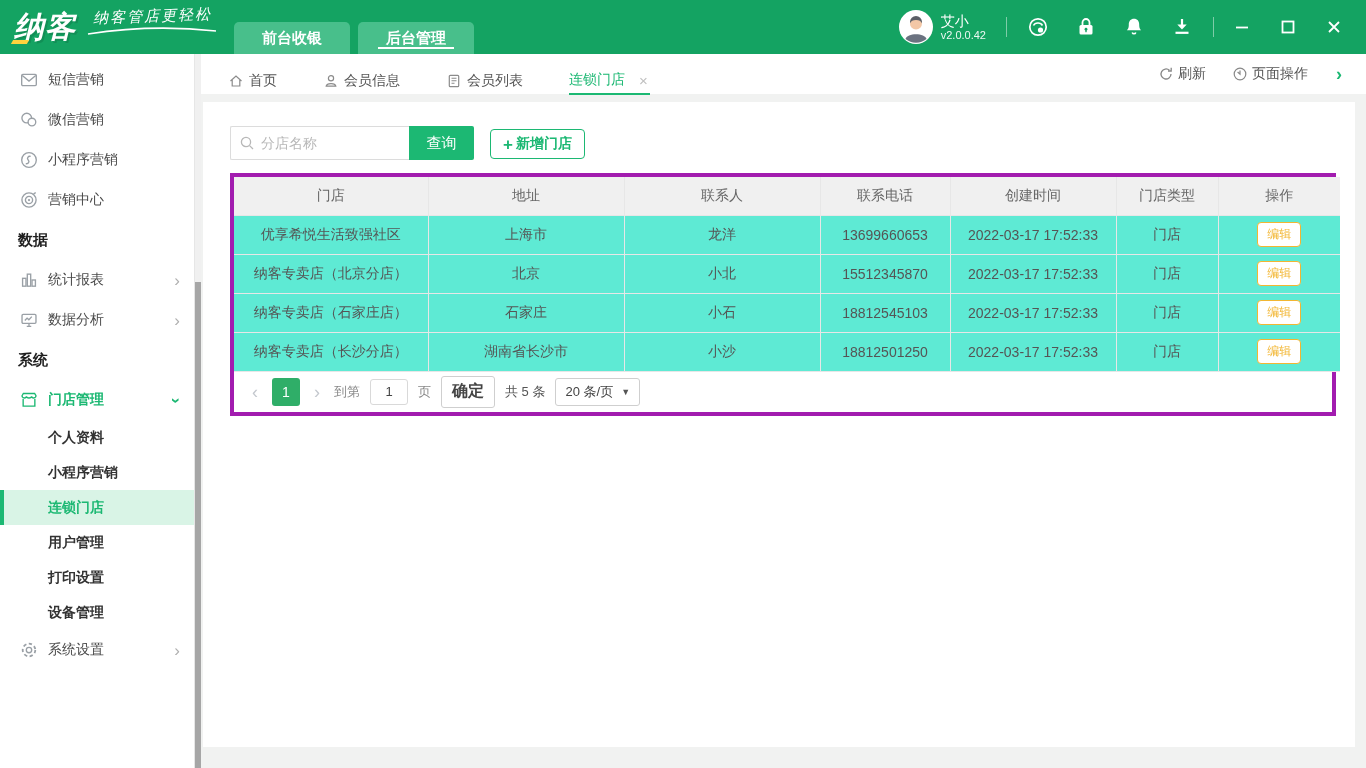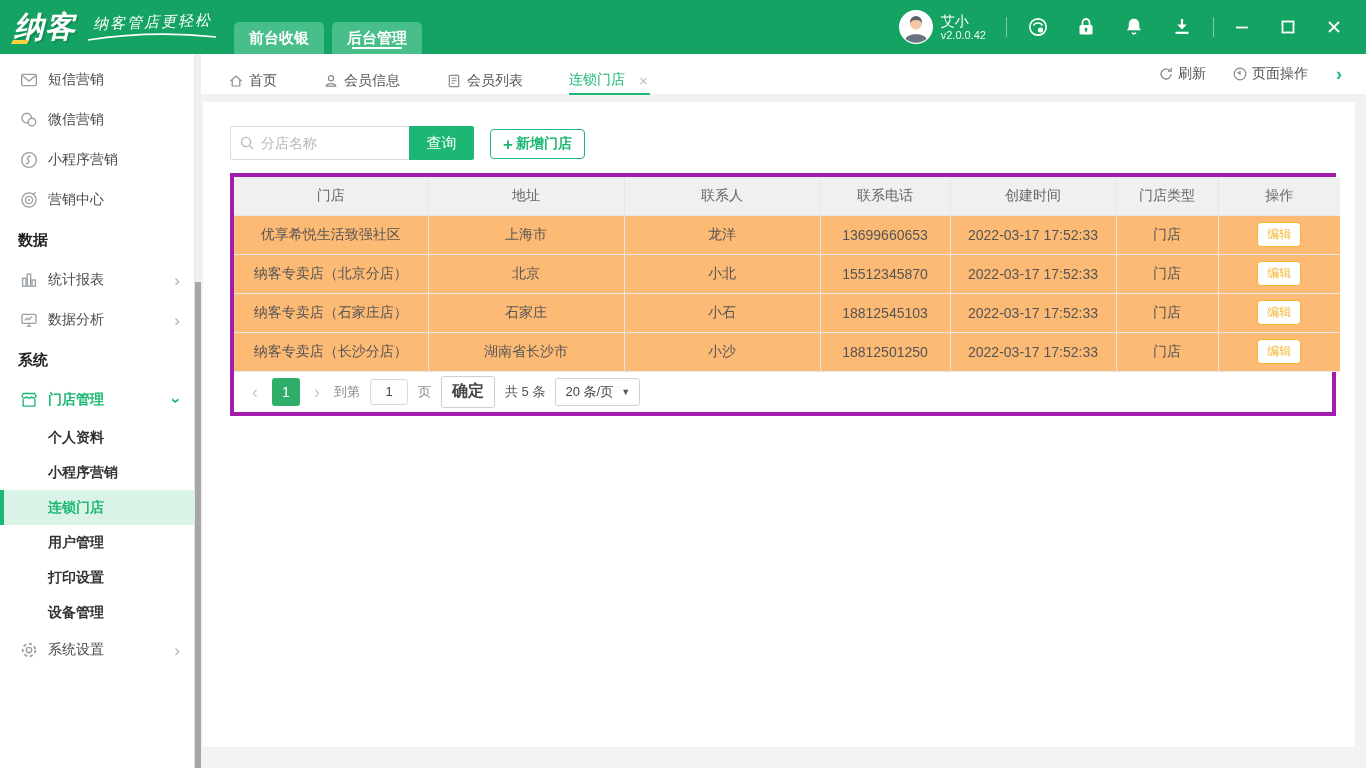--- a/index.html
+++ b/index.html
@@ -2,28 +2,28 @@
 <html><head>
 <meta charset="utf-8">
 <style>
   * { margin:0; padding:0; box-sizing:border-box; }
   html,body { width:1366px; height:768px; overflow:hidden; }
   body { font-family:"Liberation Sans","DejaVu Sans",sans-serif; background:#f1f2f1; }
   .app { width:1366px; height:768px; display:flex; flex-direction:column; }
 
   
   .titlebar { height:54px; background:#14a362; display:flex; align-items:center; color:#fff; flex:0 0 auto; }
-  .logo-wrap { display:flex; align-items:center; padding-left:14px; width:230px; flex:0 0 auto; }
+  .logo-wrap { display:flex; align-items:flex-start; padding-left:14px; width:230px; flex:0 0 auto; }
   .logo { font-size:30px; font-weight:900; font-style:italic; letter-spacing:1px; position:relative; text-shadow:2px 2px 0 rgba(0,0,0,.12); }
   .logo i { position:absolute; left:-2px; bottom:4px; width:16px; height:4px; background:#ffd23e; transform:skewX(-30deg); }
   .slogan-wrap { margin-left:10px; display:flex; flex-direction:column; align-items:center; }
   .slogan { font-family:"DejaVu Serif",serif; font-style:italic; font-size:15px; letter-spacing:2px; transform:rotate(-2deg); }
   .swoosh { margin-top:1px; }
   .top-nav { display:flex; align-self:flex-end; height:40px; gap:8px; margin-left:4px; }
-  .top-tab { background:#48bf8b; border-radius:5px 5px 0 0; padding:0 15px; display:flex; align-items:center; font-size:15px; font-weight:bold; color:#fff; position:relative; cursor:default;margin-top:8px; }
+  .top-tab { background:#48bf8b; border-radius:5px 5px 0 0; padding:0 28px; display:flex; align-items:center; font-size:15px; font-weight:bold; color:#fff; position:relative; cursor:default;margin-top:8px; }
   .top-tab.active::after { content:""; position:absolute; left:20px; right:20px; bottom:5px; height:2px; background:#fff; }
   .tb-spacer { flex:1; }
   .user { display:flex; align-items:center; gap:8px; }
   .user-meta { line-height:1.15; }
   .user-name { font-size:14px; }
   .user-ver { font-size:11px; opacity:.92; }
   .tb-divider { width:1px; height:20px; background:rgba(255,255,255,.45); margin:0 20px; }
   .tb-icons { display:flex; align-items:center; gap:26px; }
   .tb-icon { display:flex; cursor:pointer; }
   .win-controls { display:flex; align-items:center; gap:30px; margin:0 0 0 0; padding-right:24px; }
@@ -74,21 +74,21 @@
   .btn-add { margin-left:16px; height:30px; padding:0 12px; background:#fff; border:1px solid #1cb873; color:#1cb873; border-radius:4px; font-size:14px; font-weight:bold; cursor:pointer; display:flex; align-items:center; gap:3px; font-family:inherit; }
   .btn-add .plus { font-size:17px; font-weight:bold; line-height:1; }
 
   
   .table-box { border:4px solid #a21caf; }
   table { width:100%; border-collapse:collapse; table-layout:fixed; }
   th, td { border:1px solid #e7e7e7; text-align:center; font-weight:normal; }
   th:first-child, td:first-child { border-left:none; }
   th:last-child, td:last-child { border-right:none; }
   th { height:38px; background:#f0f0f0; color:#666; font-size:14px; border-top:none; }
-  td { height:39px; color:#555; font-size:14px; background:#fdba74; }
+  td { height:39px; color:#555; font-size:14px; background:#5eead4; }
   .edit-btn { border:1px solid #f2b632; color:#f2b632; background:#fff; border-radius:4px; font-size:12px; padding:3px 9px; cursor:pointer; font-family:inherit; }
 
   
   .pagination { height:40px; display:flex; align-items:center; gap:10px; padding:0 14px; background:#fff; }
   .pg-arrow { font-size:18px; color:#c4c8ce; cursor:pointer; line-height:1; padding:0 4px; }
   .pg-page { width:28px; height:28px; background:#2fae68; color:#fff; border-radius:3px; display:flex; align-items:center; justify-content:center; font-size:14px; cursor:pointer; }
   .pg-text { font-size:13px; color:#8a8a8a; }
   .pg-input { width:38px; height:26px; border:1px solid #d9d9d9; border-radius:3px; text-align:center; font-size:13px; color:#444; outline:none; font-family:inherit; }
   .pg-confirm { height:32px; padding:0 10px; background:#fff; border:1px solid #cfcfcf; border-radius:3px; font-size:16px; font-weight:bold; color:#444; cursor:pointer; font-family:inherit; }
   .pg-total { font-size:13px; color:#555; }

